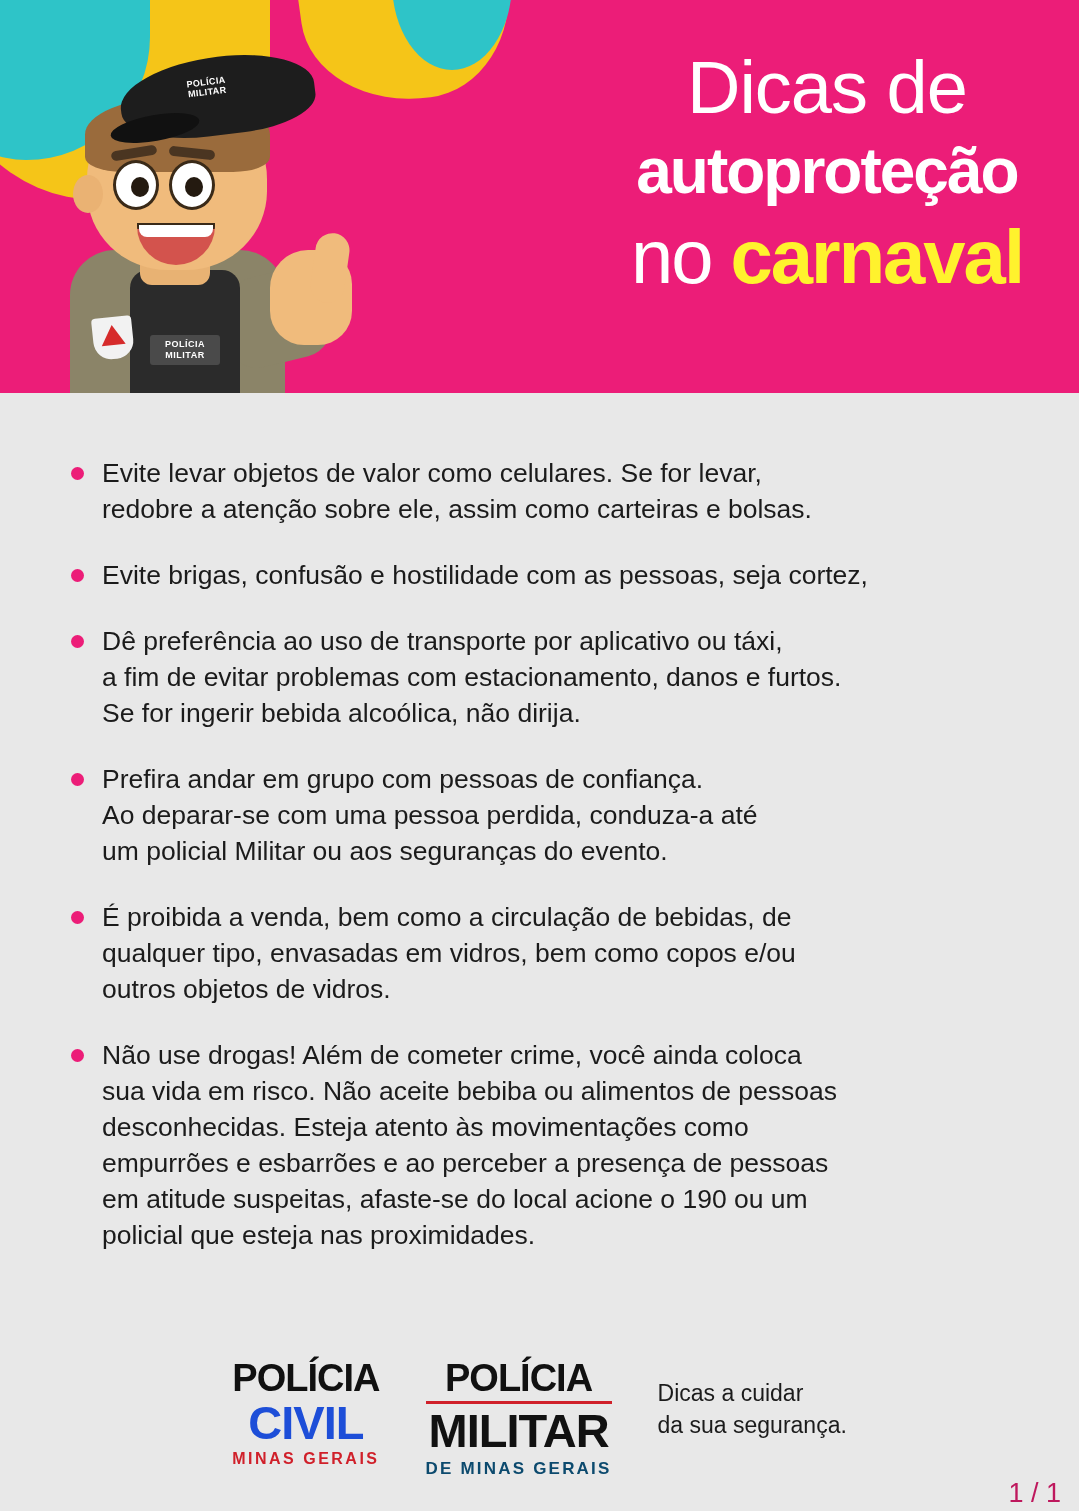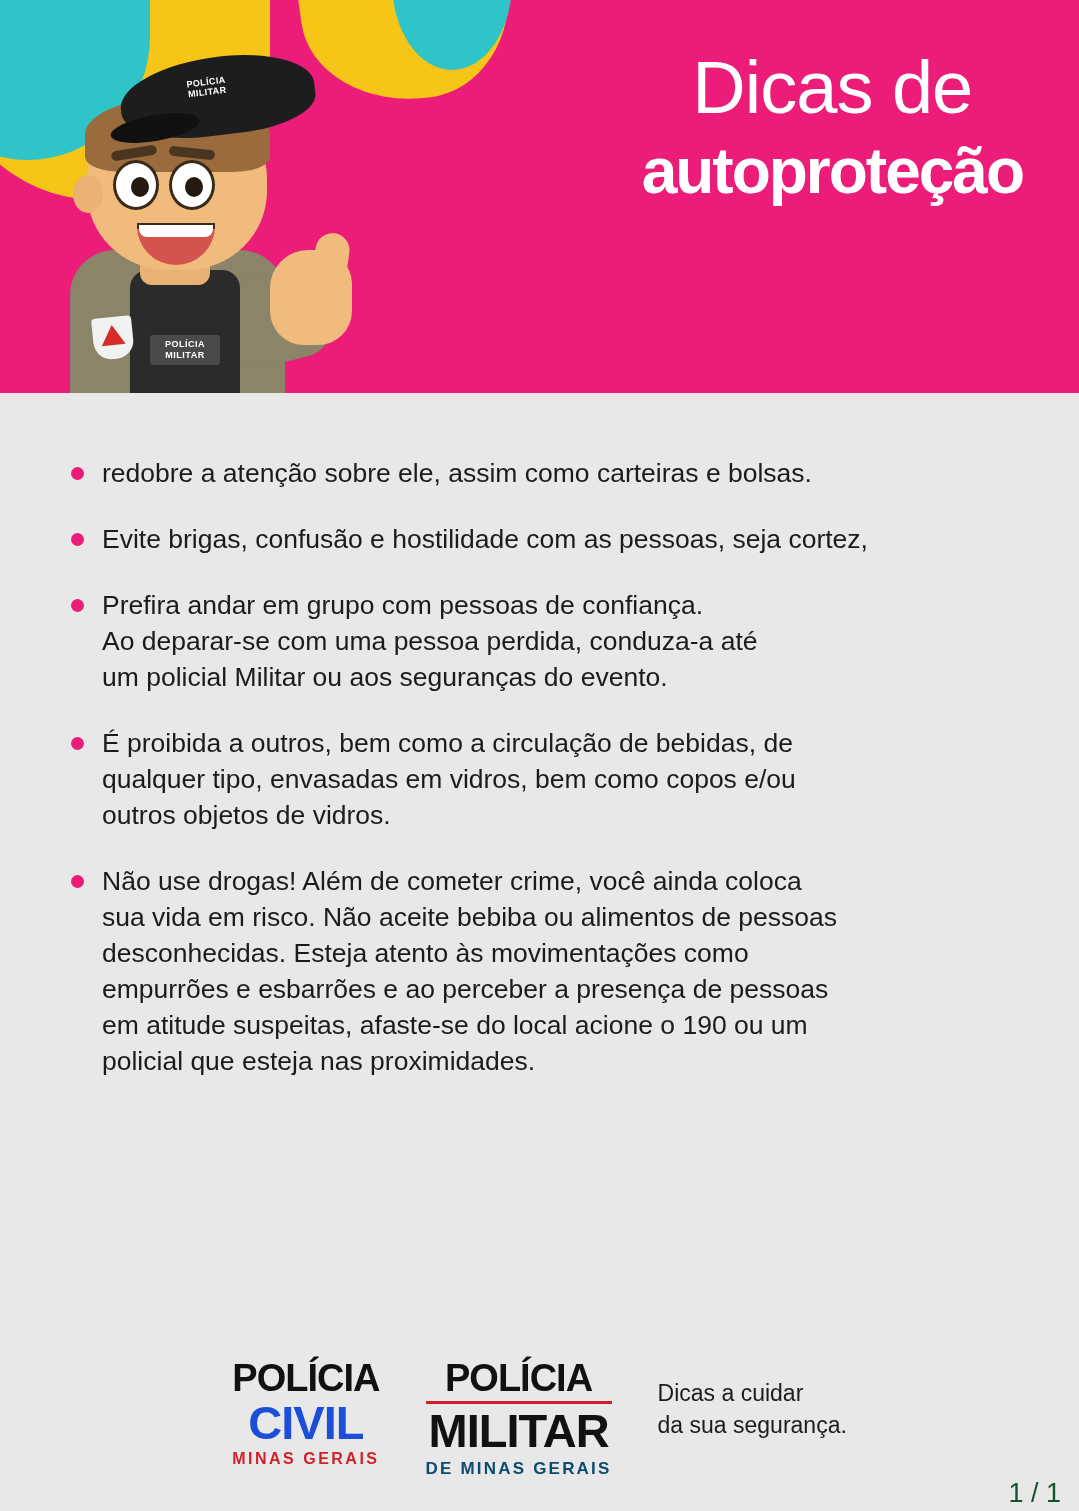--- a/index.html
+++ b/index.html
@@ -409,21 +409,21 @@
     color: #1b1b1b;
     font-size: 23px;
     line-height: 32px;
     padding-top: 18px;
   }
   .page-num {
     position: absolute;
     right: 18px;
     bottom: 2px;
     font-size: 27px;
-    color: #14532d;
+    color: #be185d;
   }
 </style>
 </head>
 <body>
 
 <div class="header">
   <div class="blob-yellow"></div>
   <div class="blob-cyan"></div>
   <div class="blob-yellow2"></div>
   <div class="blob-cyan2"></div>
@@ -449,47 +449,55 @@
     <div class="m-cap"></div>
     <div class="m-cap-brim"></div>
     <div class="m-cap-badge"><span>POLÍCIA</span><br><span>MILITAR</span></div>
     <div class="m-hand"></div>
     <div class="m-thumb"></div>
   </div>
 
   <div class="title-block">
     <div class="t-line1">Dicas de</div>
     <div class="t-line2">autoproteção</div>
+    <div class="t-line3"><span class="t-no">no </span><span class="t-carnaval">carnaval</span></div>
   </div>
 </div>
 
 <div class="content">
   <div class="tips">
 
     <div class="tip">
       <span class="bullet"></span>
+      <span class="line">Evite levar objetos de valor como celulares. Se for levar,</span>
       <span class="line">redobre a atenção sobre ele, assim como carteiras e bolsas.</span>
     </div>
 
     <div class="tip">
       <span class="bullet"></span>
       <span class="line">Evite brigas, confusão e hostilidade com as pessoas, seja cortez,</span>
     </div>
 
+    <div class="tip">
+      <span class="bullet"></span>
+      <span class="line">Dê preferência ao uso de transporte por aplicativo ou táxi,</span>
+      <span class="line">a fim de evitar problemas com estacionamento, danos e furtos.</span>
+      <span class="line">Se for ingerir bebida alcoólica, não dirija.</span>
+    </div>
 
     <div class="tip">
       <span class="bullet"></span>
       <span class="line">Prefira andar em grupo com pessoas de confiança.</span>
       <span class="line">Ao deparar-se com uma pessoa perdida, conduza-a até</span>
       <span class="line">um policial Militar ou aos seguranças do evento.</span>
     </div>
 
     <div class="tip">
       <span class="bullet"></span>
-      <span class="line">É proibida a outros, bem como a circulação de bebidas, de</span>
+      <span class="line">É proibida a venda, bem como a circulação de bebidas, de</span>
       <span class="line">qualquer tipo, envasadas em vidros, bem como copos e/ou</span>
       <span class="line">outros objetos de vidros.</span>
     </div>
 
     <div class="tip">
       <span class="bullet"></span>
       <span class="line">Não use drogas! Além de cometer crime, você ainda coloca</span>
       <span class="line">sua vida em risco. Não aceite bebiba ou alimentos de pessoas</span>
       <span class="line">desconhecidas. Esteja atento às movimentações como</span>
       <span class="line">empurrões e esbarrões e ao perceber a presença de pessoas</span>

